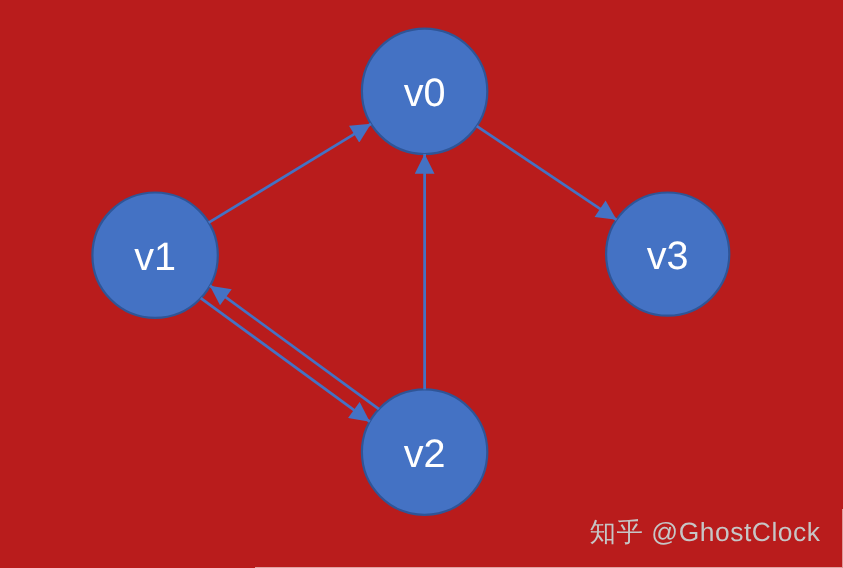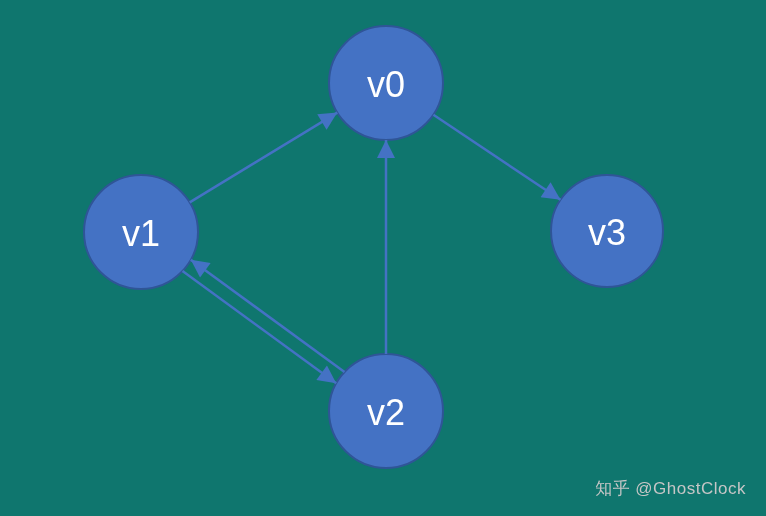--- a/index.html
+++ b/index.html
@@ -19,30 +19,30 @@
     text-anchor: middle;
     dominant-baseline: central;
     font-family: "Liberation Sans", "DejaVu Sans", sans-serif;
     font-size: 36px;
     font-weight: 400;
   }
   .watermark {
     position: absolute;
     right: 20px;
     bottom: 16px;
-    font-size: 17px;
+    font-size: 24px;
     letter-spacing: 0.5px;
     user-select: none;
     font-family: "Liberation Sans", "DejaVu Sans", sans-serif;
   }
 </style>
 </head>
 <body>
 
-<div class="canvas" style="background: #0f766e;">
+<div class="canvas" style="background: #b91c1c;">
   <svg id="graph-svg" width="766" height="516" viewBox="0 0 766 516">
     <defs>
       <marker id="arrowhead" viewBox="0 0 10 10" refX="10" refY="5" markerUnits="userSpaceOnUse" markerWidth="19" markerHeight="18" orient="auto">
         <path id="arrowhead-path" d="M0,0 L10,5 L0,10 Z" fill="#4472C4"></path>
       </marker>
     </defs>
     <g id="nodes-layer">
         <g>
           <circle cx="386" cy="83" r="57" fill="#4472C4" stroke="#2F5597" stroke-width="2"></circle>
           <text x="386" y="84" class="node-label" fill="#FFFFFF">v0</text>

